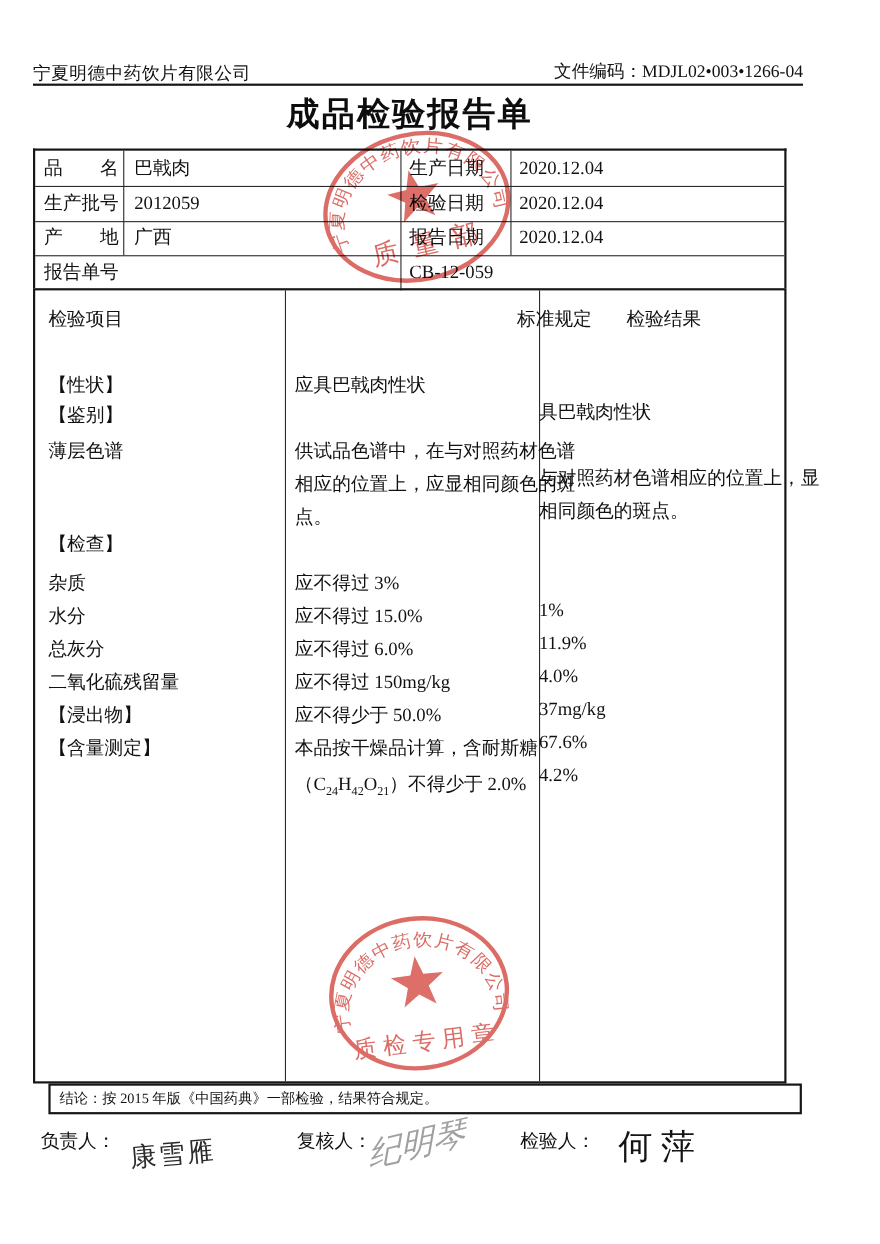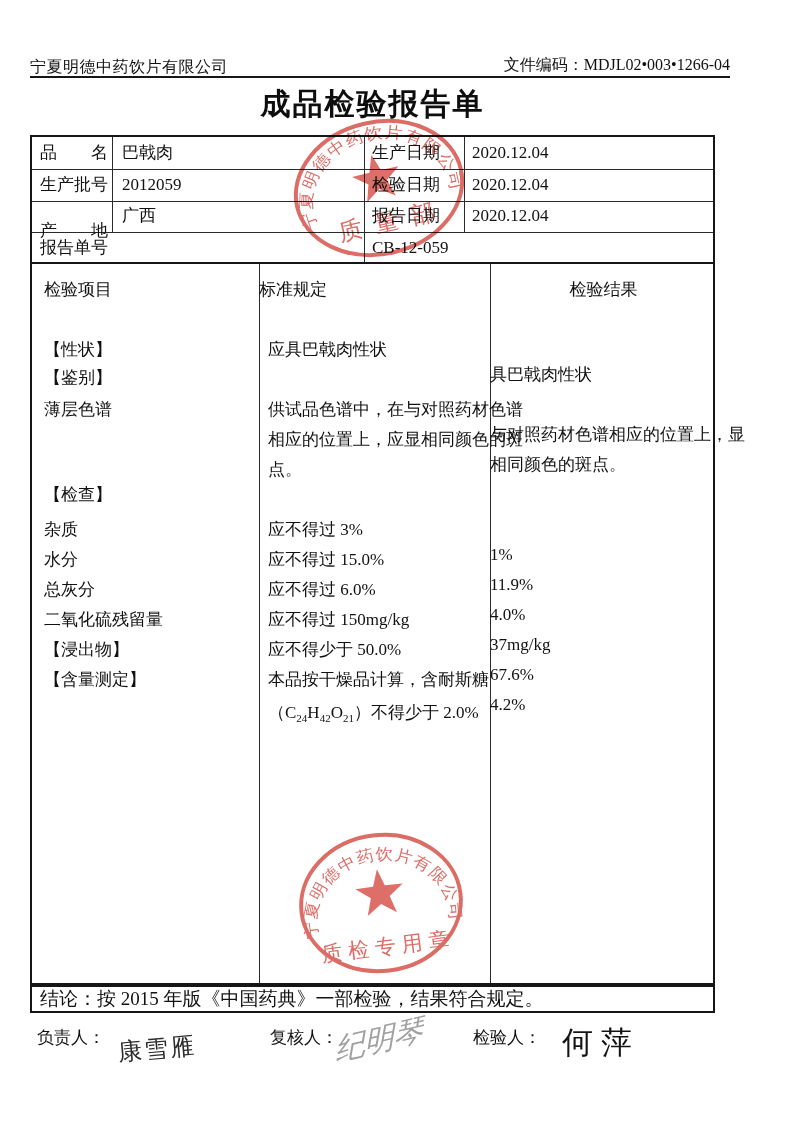--- a/index.html
+++ b/index.html
@@ -24,27 +24,27 @@
   .info .hline{height:1px;left:0;width:100%;}
   .cell{position:absolute;line-height:20px;white-space:nowrap;}
   
   .main{position:absolute;left:30px;top:262px;width:685px;height:723px;
         border:2px solid #161616;box-sizing:border-box;font-size:17px;}
   .main .sep{position:absolute;top:0;bottom:0;width:1px;background:#2a2a2a;}
   .mrow{position:absolute;left:0;width:100%;height:22px;line-height:22px;white-space:nowrap;}
   .c1{position:absolute;left:12px;}
   .c2{position:absolute;left:236px;}
   .c3{position:absolute;left:458px;margin-top:25px;}
-  .c2h{position:absolute;left:227px;width:231px;text-align:left;}
+  .c2h{position:absolute;left:227px;width:231px;text-align:right;padding-left:48px;}
   .c3h{position:absolute;left:458px;width:227px;text-align:center;}
   .uline{text-underline-offset:4px;}
   sub{font-size:11px;}
   
-  .concl{position:absolute;left:30px;top:985px;width:685px;height:28px;
-         border:2px solid #161616;box-sizing:border-box;font-size:19px;line-height:24px;}
+  .concl{position:absolute;left:44px;top:985px;width:685px;height:28px;
+         border:2px solid #161616;box-sizing:border-box;font-size:13px;line-height:24px;}
   .concl span{position:absolute;left:8px;top:0;}
   
   .sglabel{position:absolute;top:1026px;font-size:17px;}
   .sig{position:absolute;white-space:nowrap;}
   .sig-owner{left:118px;top:1033px;font-size:24px;color:#2b2b2b;transform:rotate(-5deg);letter-spacing:2px;}
   .sig-review{left:334px;top:1020px;font-size:30px;color:#a0a0a0;transform:rotate(-13deg) skewX(-10deg);font-style:italic;}
   .sig-inspector{left:562px;top:1022px;font-size:31px;color:#141414;letter-spacing:8px;}
   
   .stamp{position:absolute;mix-blend-mode:multiply;opacity:.85;}
   .stamp-top{left:267px;top:103px;transform:rotate(-13deg);}
@@ -72,21 +72,21 @@
     <span class="cell" style="left:8px;top:6px;">品　　名</span>
     <span class="cell" style="left:90px;top:6px;">巴戟肉</span>
     <span class="cell" style="left:340px;top:6px;">生产日期</span>
     <span class="cell" style="left:440px;top:6px;">2020.12.04</span>
 
     <span class="cell" style="left:8px;top:38px;">生产批号</span>
     <span class="cell" style="left:90px;top:38px;">2012059</span>
     <span class="cell" style="left:340px;top:38px;">检验日期</span>
     <span class="cell" style="left:440px;top:38px;">2020.12.04</span>
 
-    <span class="cell" style="left:8px;top:84px;">产　　地</span>
+    <span class="cell" style="left:8px;top:69px;">产　　地</span>
     <span class="cell" style="left:90px;top:69px;">广西</span>
     <span class="cell" style="left:340px;top:69px;">报告日期</span>
     <span class="cell" style="left:440px;top:69px;">2020.12.04</span>
 
     <span class="cell" style="left:8px;top:101px;">报告单号</span>
     <span class="cell" style="left:340px;top:101px;">CB-12-059</span>
   </div>
 
   <div class="main">
     <div class="sep" style="left:227px;"></div>

